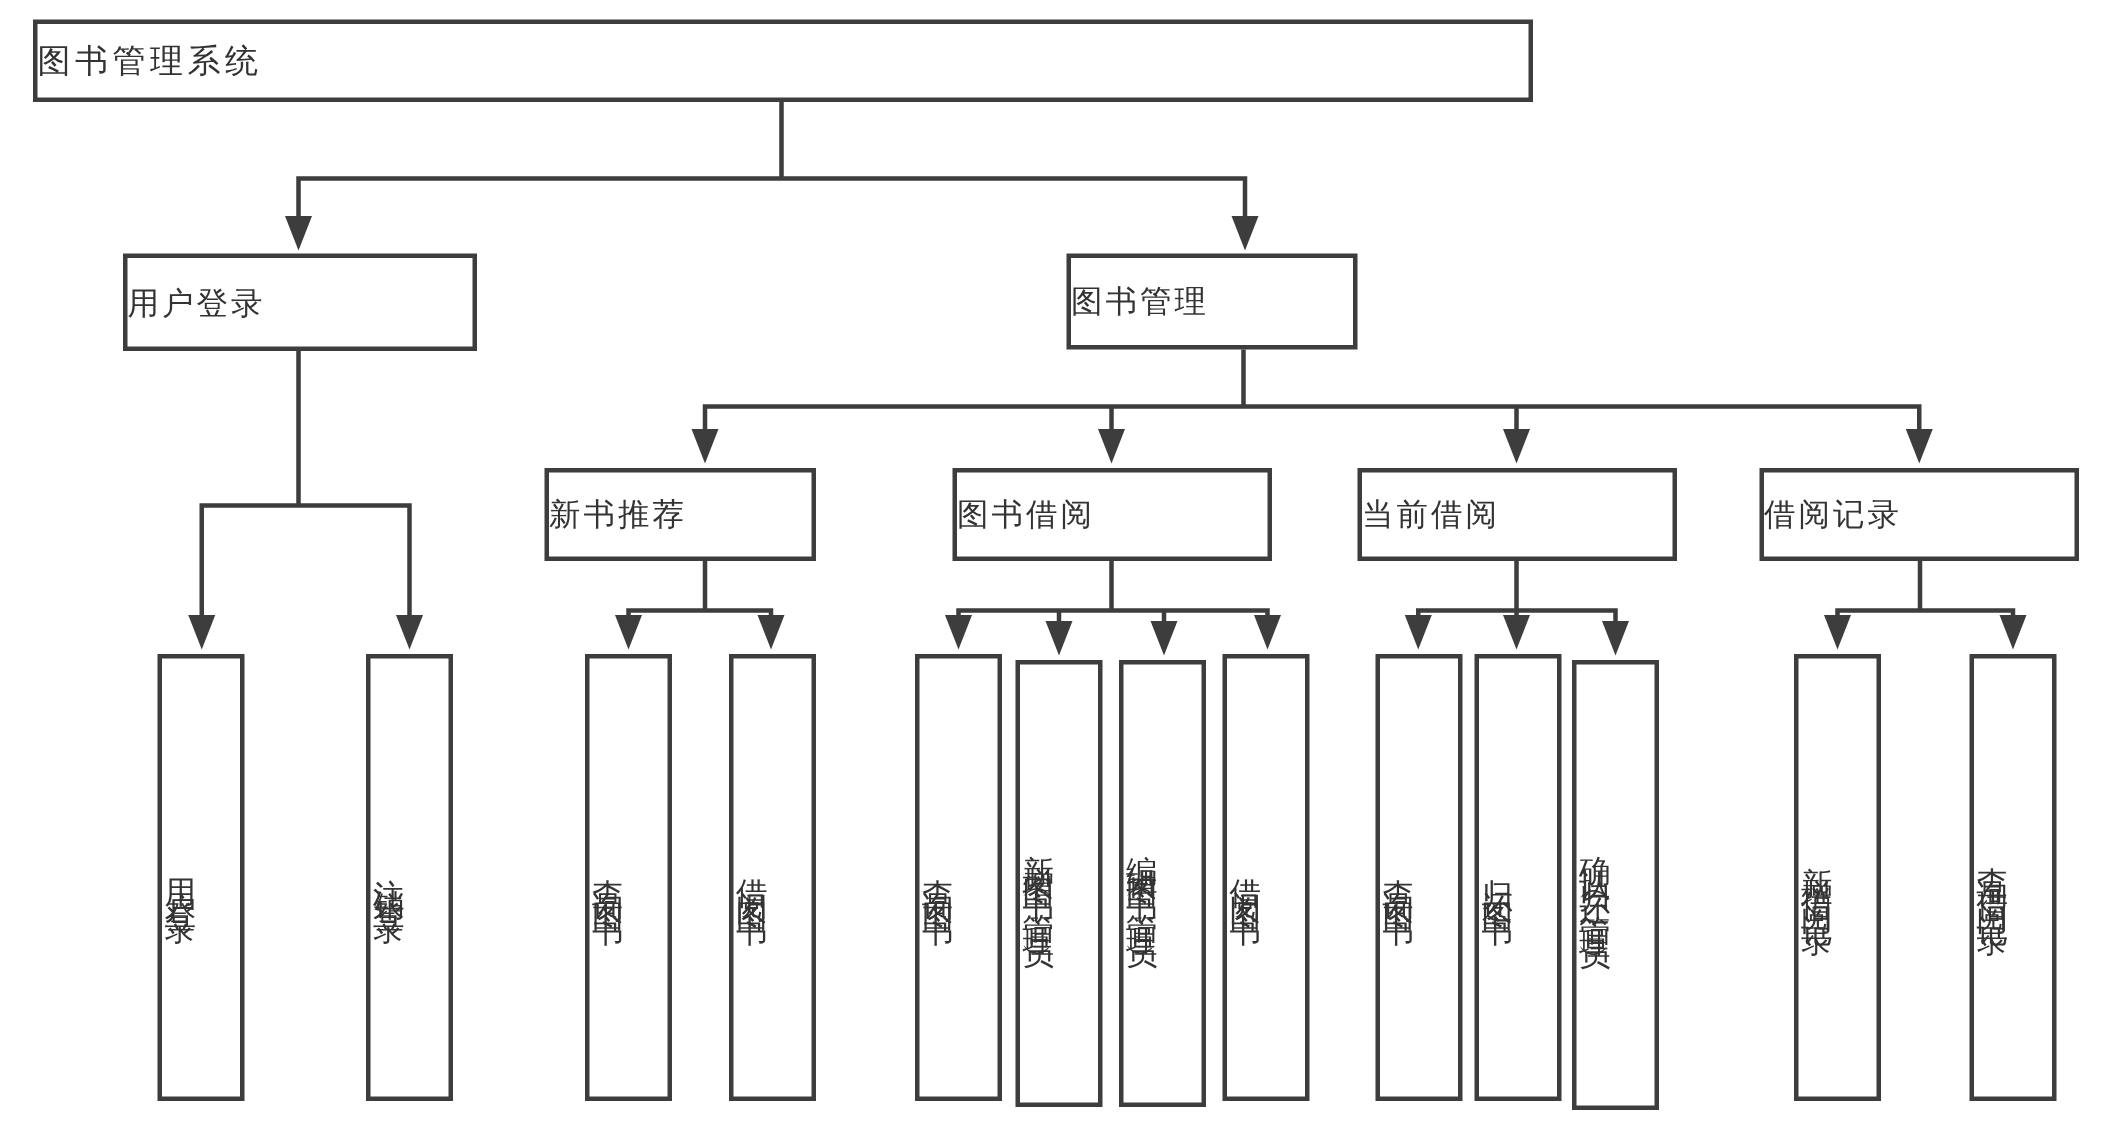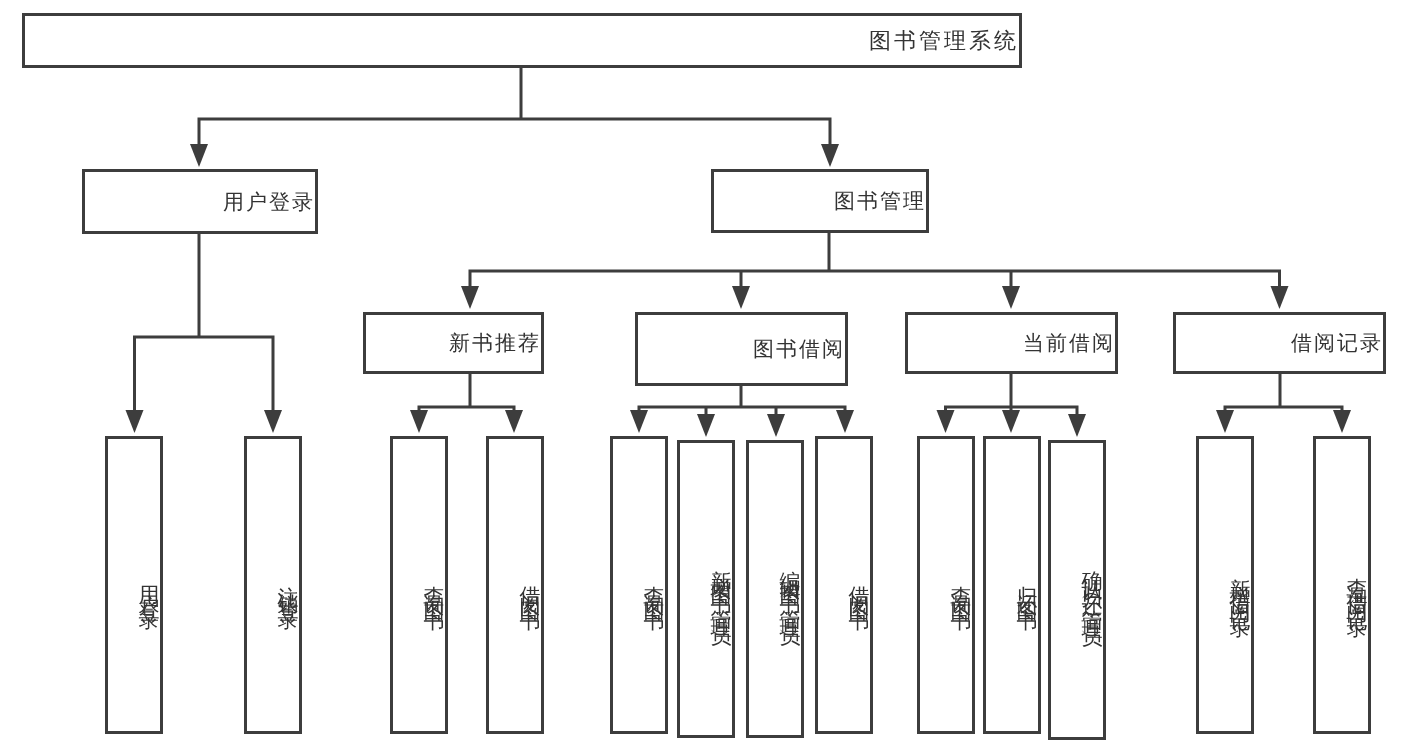--- a/index.html
+++ b/index.html
@@ -9,21 +9,21 @@
     width: 1405px; height: 747px; overflow: hidden;
   }
   .canvas {
     position: relative; width: 1405px; height: 747px; background: #ffffff;
   }
   .connectors { position: absolute; left: 0; top: 0; width: 1405px; height: 747px; }
   .connectors path { stroke: #3d3d3d; stroke-width: 3; fill: none; }
   .connectors polygon { fill: #3d3d3d; stroke: none; }
   .box {
     position: absolute; background: #ffffff; border: 3px solid #3d3d3d;
-    display: flex; align-items: center; justify-content: flex-end;
+    display: flex; align-items: center; justify-content: flex-start;
     color: #333333;
   }
   .hlabel { font-size: 21px; letter-spacing: 2px; white-space: nowrap; }
   .root-box .hlabel { font-size: 22px; letter-spacing: 3px; }
   .leaf .vlabel {
     writing-mode: vertical-lr;
     text-orientation: mixed;
     font-size: 21px;
     letter-spacing: 8px;
     line-height: 1.1;
@@ -90,31 +90,31 @@
     </g>
   </svg>
 
   <div class="box root-box" style="left:22px; top:13px; width:1000px; height:55px;">
     <span class="hlabel">图书管理系统</span>
   </div>
 
   <div class="box" style="left:82px; top:169px; width:236px; height:65px;">
     <span class="hlabel">用户登录</span>
   </div>
-  <div class="box" style="left:711px; top:169px; width:218px; height:64px;">
+  <div class="box" style="left:711px; top:169px; width:194px; height:64px;">
     <span class="hlabel">图书管理</span>
   </div>
 
   <div class="box" style="left:363px; top:312px; width:181px; height:62px;">
     <span class="hlabel">新书推荐</span>
   </div>
-  <div class="box" style="left:635px; top:312px; width:213px; height:74px;">
+  <div class="box" style="left:635px; top:312px; width:213px; height:62px;">
     <span class="hlabel">图书借阅</span>
   </div>
-  <div class="box" style="left:905px; top:312px; width:213px; height:62px;padding-left:24px;">
+  <div class="box" style="left:905px; top:312px; width:213px; height:62px;">
     <span class="hlabel">当前借阅</span>
   </div>
   <div class="box" style="left:1173px; top:312px; width:213px; height:62px;">
     <span class="hlabel">借阅记录</span>
   </div>
 
   <div class="box leaf" style="left:105px; top:436px; width:58px; height:298px;">
     <span class="vlabel">用户登录</span>
   </div>
   <div class="box leaf" style="left:244px; top:436px; width:58px; height:298px;">

